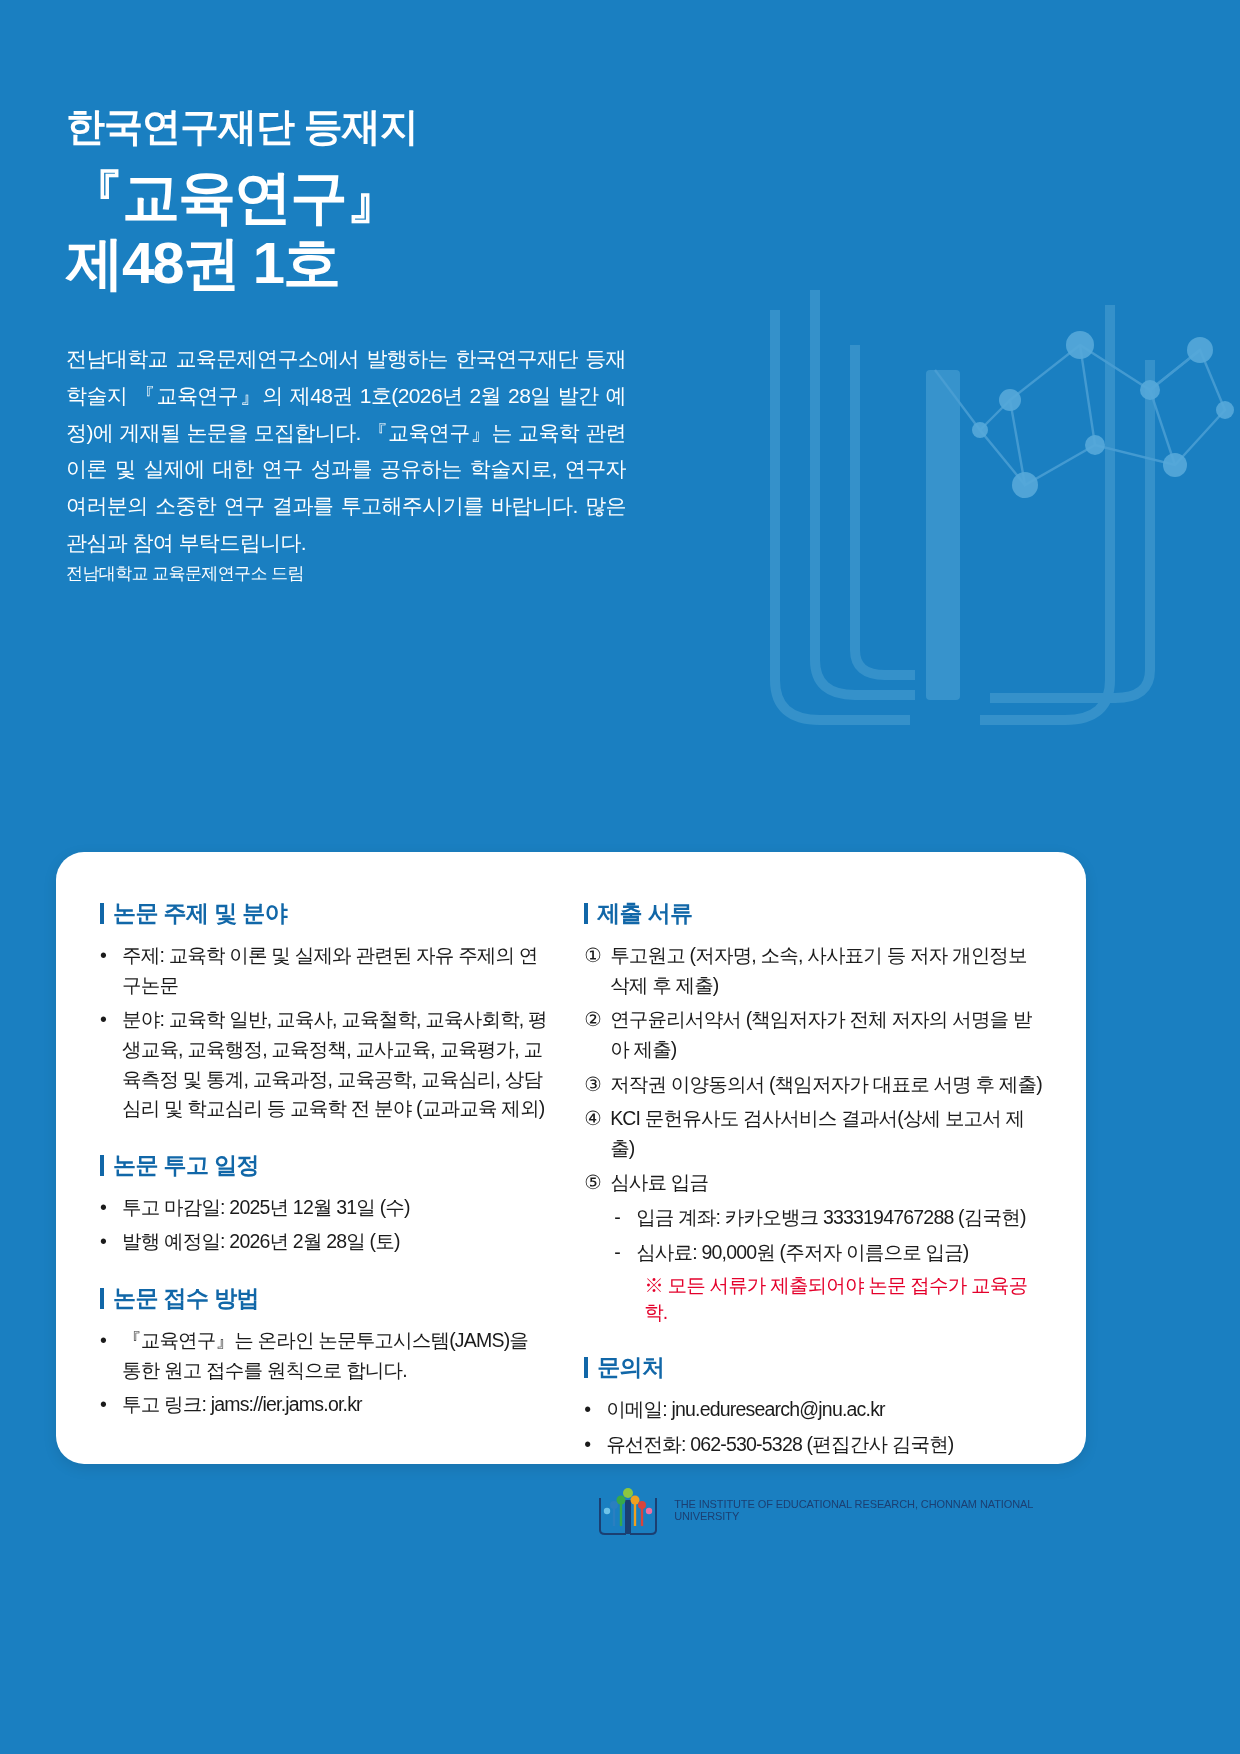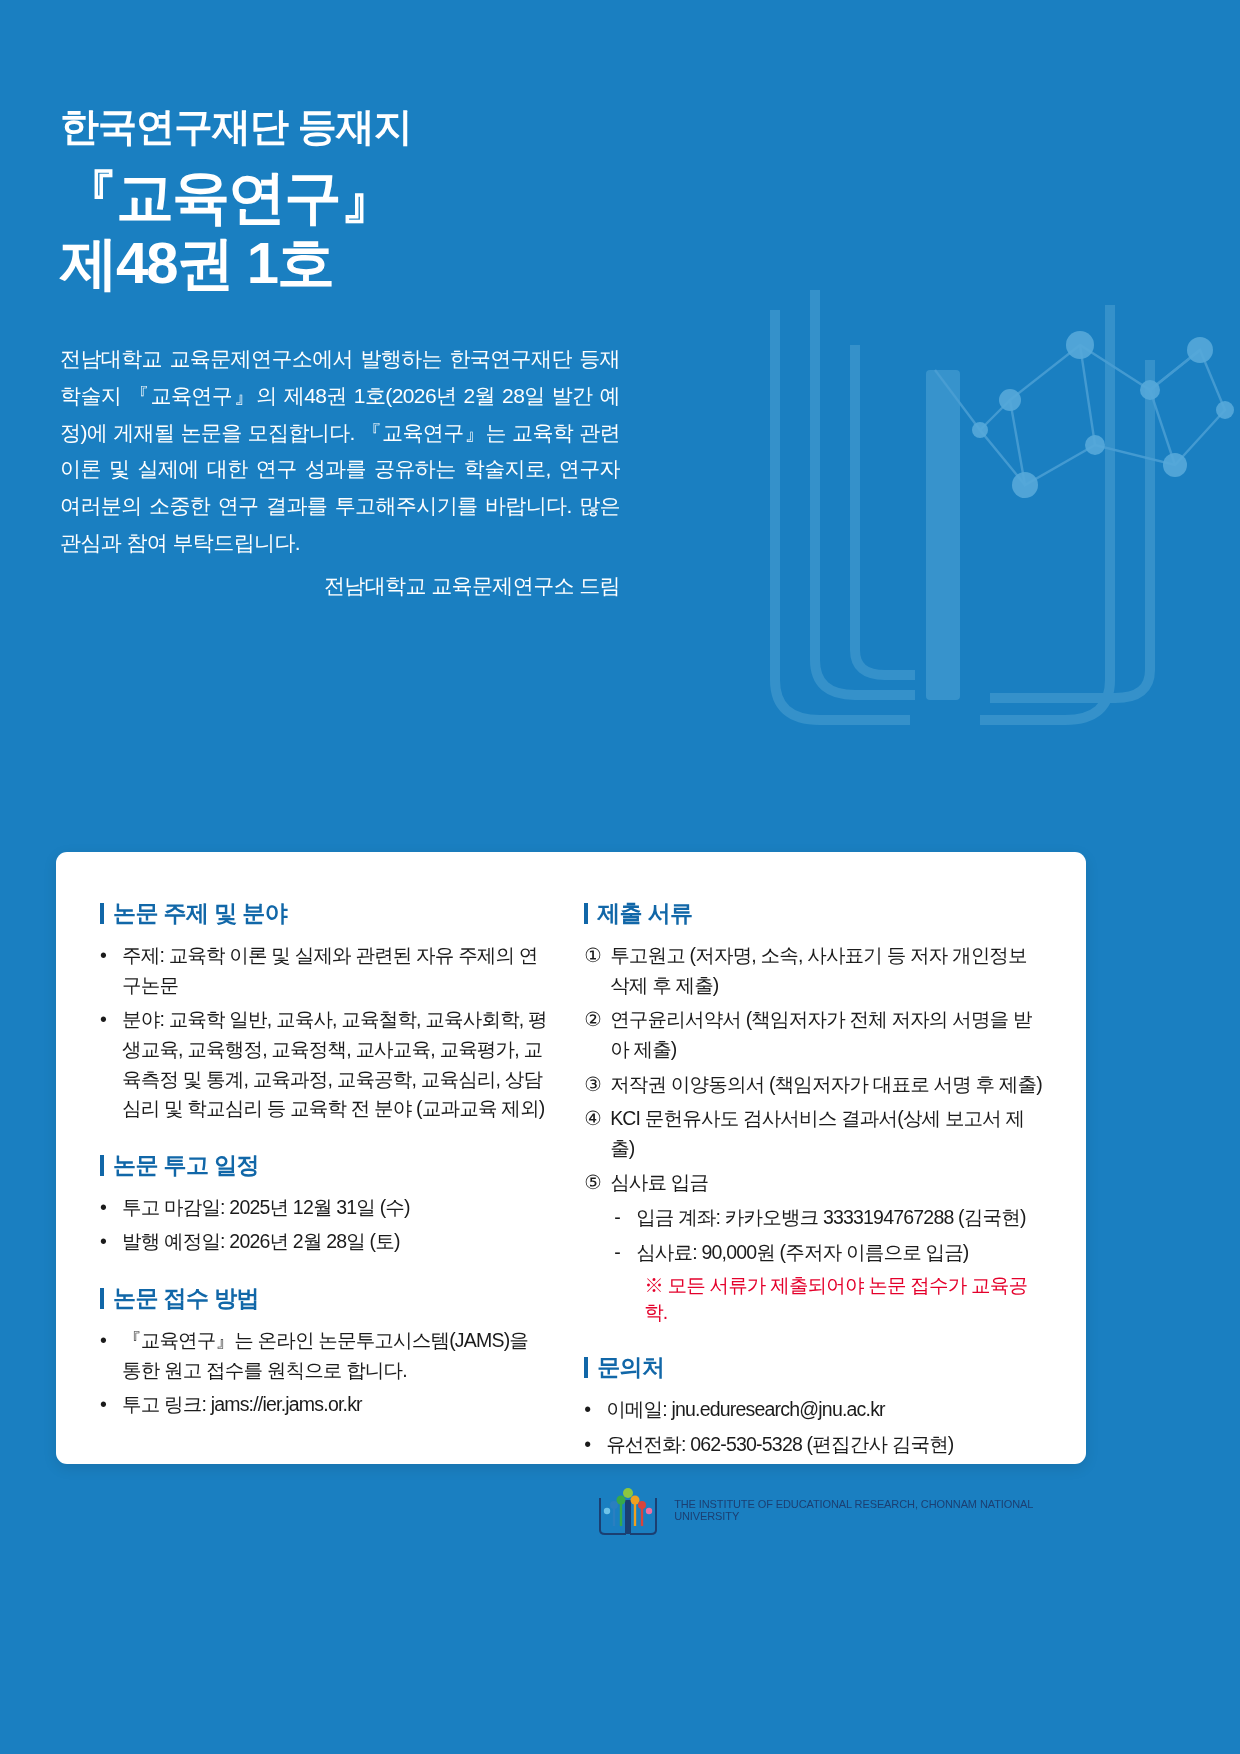--- a/index.html
+++ b/index.html
@@ -21,21 +21,21 @@
     right: 0;
     width: 560px;
     height: 620px;
     pointer-events: none;
   }
 
   
   .header {
     position: absolute;
     top: 100px;
-    left: 60px;
+    left: 66px;
     width: 720px;
     color: #ffffff;
   }
   .eyebrow {
     font-size: 39px;
     font-weight: bold;
     letter-spacing: -1px;
     margin-bottom: 10px;
   }
   .title-line {
@@ -47,36 +47,34 @@
   }
   .intro {
     margin-top: 46px;
     width: 560px;
     font-size: 21px;
     line-height: 1.75;
     text-align: justify;
     letter-spacing: -0.6px;
   }
   .intro-sign {
-    margin-top: 10px;
-    font-size: 21px;
-    text-align: right;
+    font-size: 17px;
     width: 560px;
     letter-spacing: -0.6px;
   }
 
   
   .card {
     position: absolute;
     left: 56px;
     top: 852px;
     width: 1030px;
     height: 612px;
     background: #ffffff;
-    border-radius: 11px;
+    border-radius: 28px;
     box-shadow: 0 4px 14px rgba(0,0,0,0.10);
     display: flex;
     padding: 46px 44px 30px 44px;
   }
   .col-left  { width: 476px; padding-right: 16px; }
   .col-right { width: 490px; padding-left: 20px; }
 
   .sec-head {
     display: flex;
     align-items: center;

